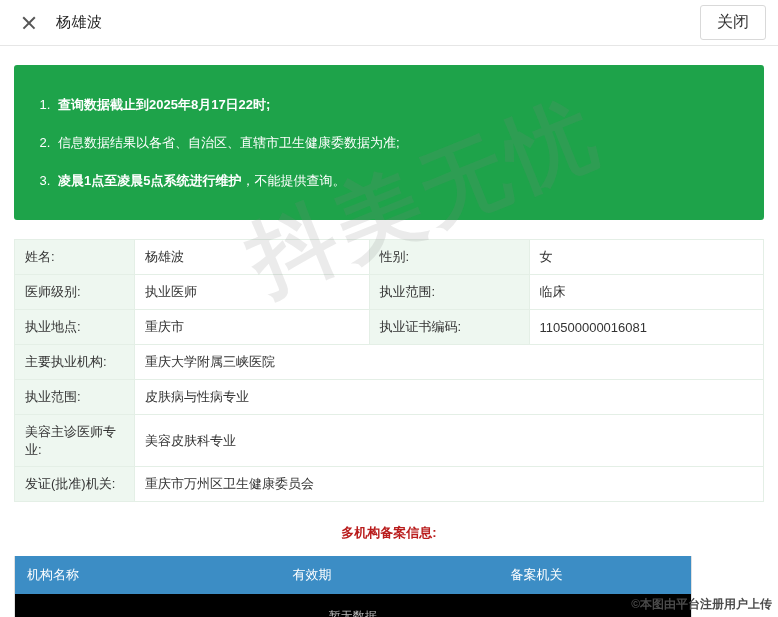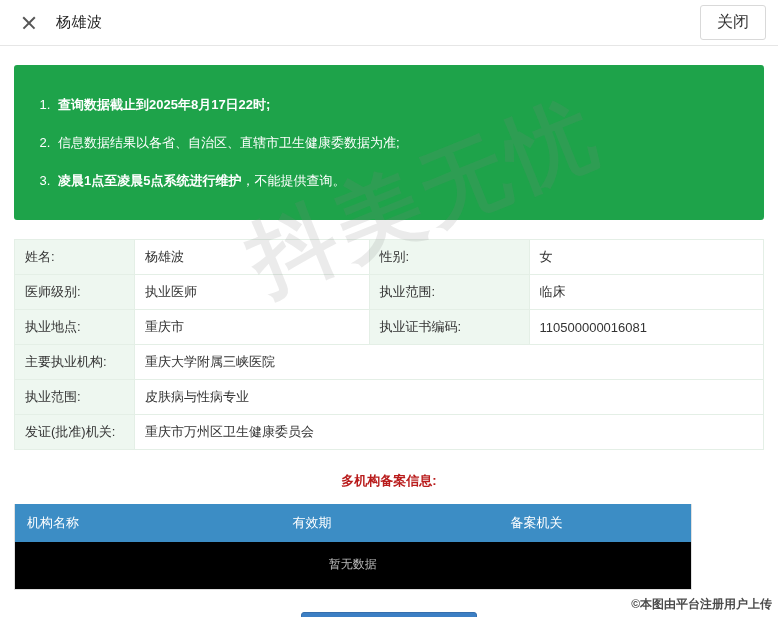--- a/index.html
+++ b/index.html
@@ -224,20 +224,24 @@
     <td class="lbl-2">执业证书编码:</td>
     <td class="val">110500000016081</td>
   </tr>
   <tr>
     <td class="lbl">主要执业机构:</td>
     <td class="val-wide" colspan="3">重庆大学附属三峡医院</td>
   </tr>
   <tr>
     <td class="lbl">执业范围:</td>
     <td class="val-wide" colspan="3">皮肤病与性病专业</td>
+  </tr>
+  <tr class="tall">
+    <td class="lbl">美容主诊医师专业:</td>
+    <td class="val-wide" colspan="3">美容皮肤科专业</td>
   </tr>
   <tr>
     <td class="lbl">发证(批准)机关:</td>
     <td class="val-wide" colspan="3">重庆市万州区卫生健康委员会</td>
   </tr>
 </tbody>
   </table>
 
 <div class="section-title">多机构备案信息:</div>
 

